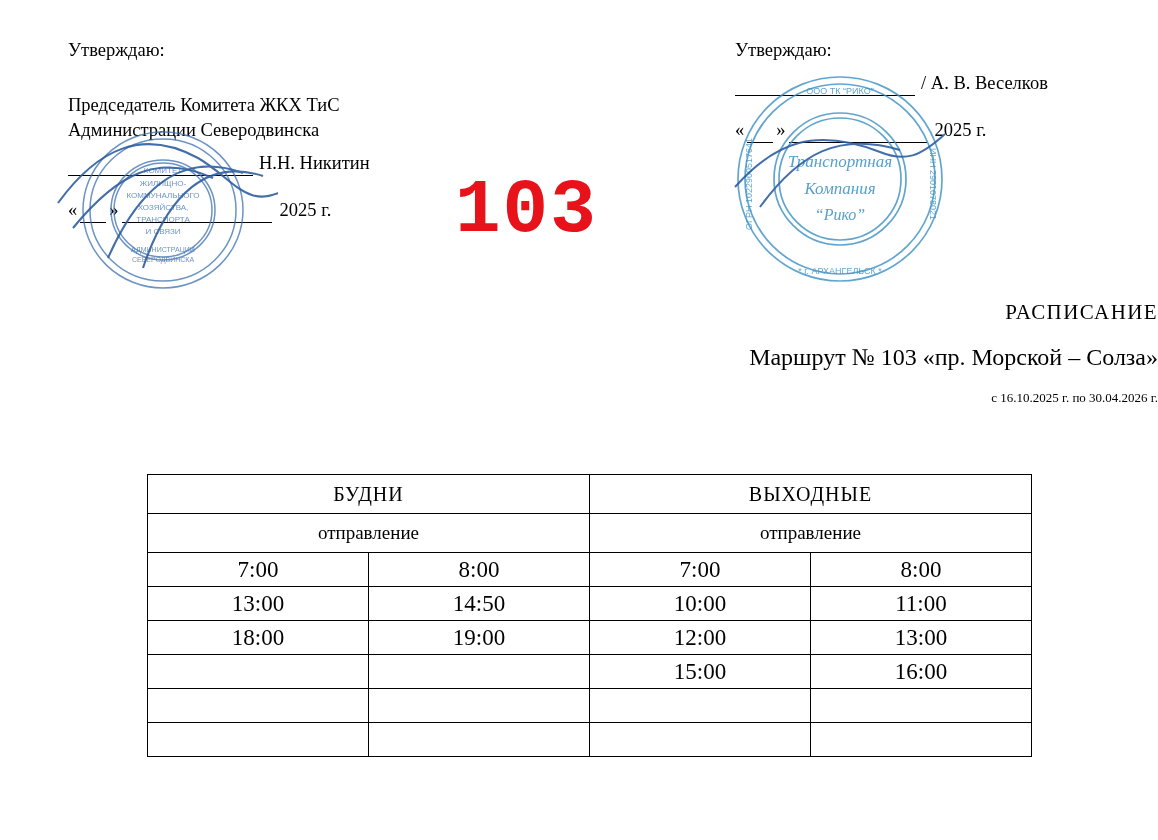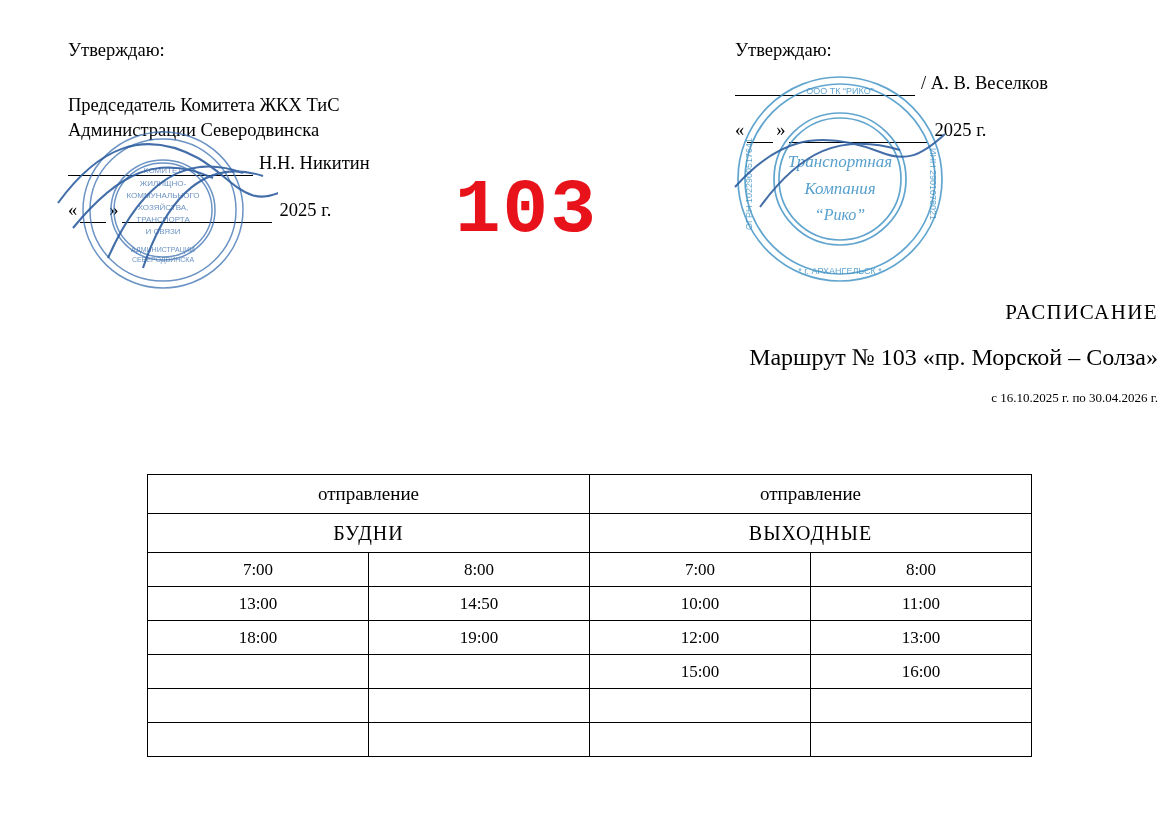--- a/index.html
+++ b/index.html
@@ -100,21 +100,21 @@
     left: 147px;
     top: 474px;
     width: 885px;
     border-collapse: collapse;
     table-layout: fixed;
   }
   .sched-table td, .sched-table th {
     border: 1.3px solid #000;
     text-align: center;
     font-weight: normal;
-    font-size: 17px;
+    font-size: 23px;
     height: 33px;
     padding: 0;
   }
   .sched-table .hdr-day { font-size: 20px; letter-spacing: 1px; height: 38px; }
   .sched-table .hdr-dep { font-size: 19px; height: 38px; }
   .sched-table .hdr-stop { font-size: 19px; height: 38px; }
   .sched-table .time-cell { height: 33px; }
 
   
   .stamp {
@@ -218,26 +218,26 @@
 
   <div class="title-block">
     <div class="title-main">РАСПИСАНИЕ</div>
     <div class="title-route">Маршрут № 103 «пр. Морской – Солза»</div>
     <div class="title-period">с 16.10.2025 г. по 30.04.2026 г.</div>
   </div>
 
   <table class="sched-table">
     <tbody>
       <tr>
+        <td class="hdr-day" colspan="2">БУДНИ</td>
+        <td class="hdr-day" colspan="2">ВЫХОДНЫЕ</td>
+      </tr>
+      <tr>
         <td class="hdr-dep" colspan="2">отправление</td>
         <td class="hdr-dep" colspan="2">отправление</td>
-      </tr>
-      <tr>
-        <td class="hdr-day" colspan="2">БУДНИ</td>
-        <td class="hdr-day" colspan="2">ВЫХОДНЫЕ</td>
       </tr>
 
       <tr>
         <td class="time-cell">7:00</td>
         <td class="time-cell">8:00</td>
         <td class="time-cell">7:00</td>
         <td class="time-cell">8:00</td>
       </tr>
       <tr>
         <td class="time-cell">13:00</td>

